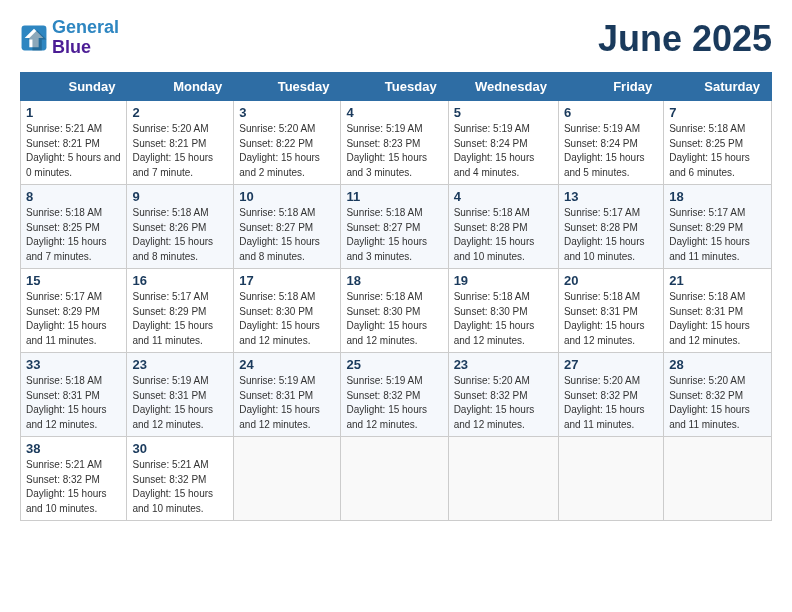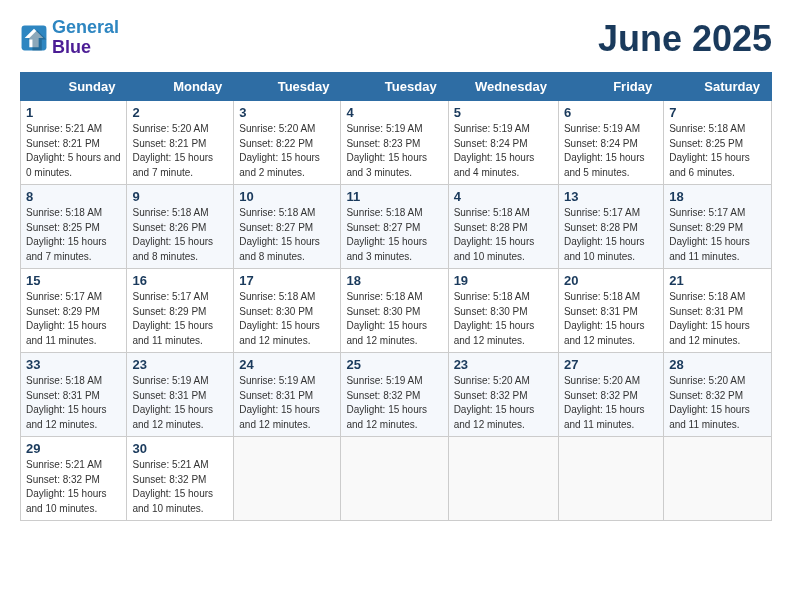--- a/index.html
+++ b/index.html
@@ -359,21 +359,21 @@
         <span class="day-num">28</span>
         <div class="day-info">
           <span>Sunrise: 5:20 AM</span><br>
           <span>Sunset: 8:32 PM</span><br>
           <span>Daylight: 15 hours and 11 minutes.</span>
         </div>
       </td>
         </tr>
         <tr>
           <td>
-        <span class="day-num">29</span>
+        <span class="day-num">38</span>
         <div class="day-info">
           <span>Sunrise: 5:21 AM</span><br>
           <span>Sunset: 8:32 PM</span><br>
           <span>Daylight: 15 hours and 10 minutes.</span>
         </div>
       </td>
           <td>
         <span class="day-num">30</span>
         <div class="day-info">
           <span>Sunrise: 5:21 AM</span><br>

